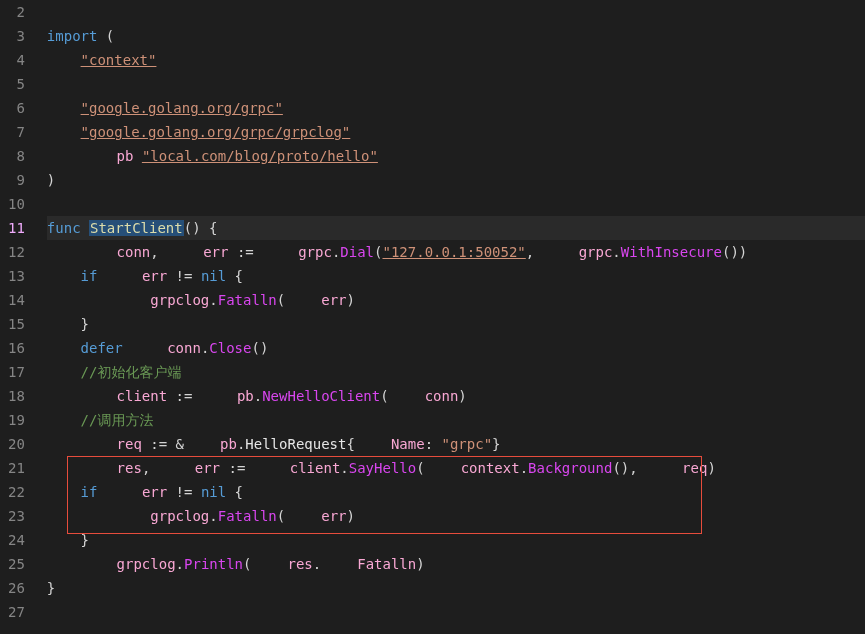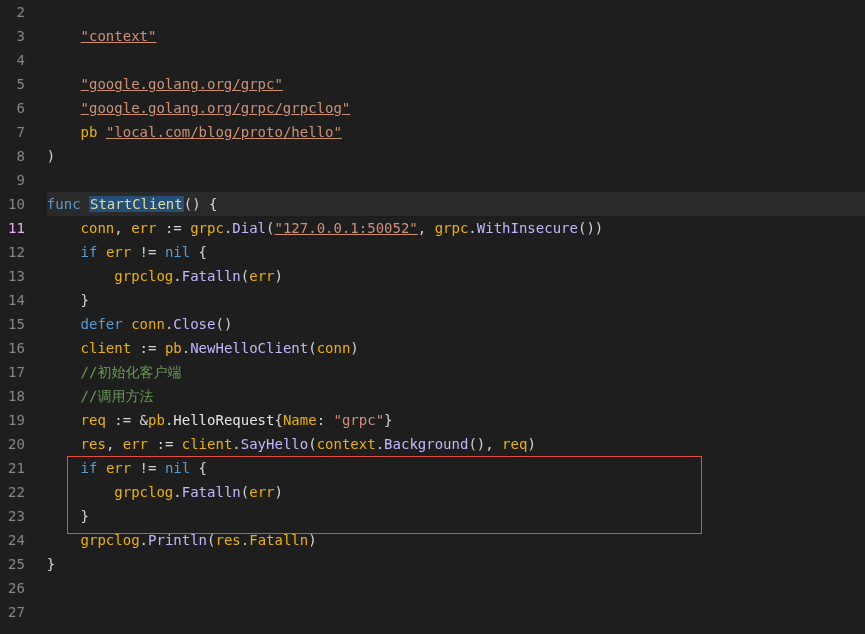--- a/index.html
+++ b/index.html
@@ -44,23 +44,23 @@
       top: 456px;
       width: 635px;
       height: 78px;
       pointer-events: none;
     }
     
     .kw { color: #569cd6; }
     .str { color: #ce9178; }
     .str-u { color: #ce9178; text-decoration: underline; }
     .comment { color: #6a9955; }
-    .fn { color: #c4b5fd; }
+    .fn { color: #d946ef; }
     .type { color: #e5e5e5; }
-    .var { color: #eab308; }
+    .var { color: #f9a8d4; margin-left: 36px; }
     .plain { color: #d4d4d4; }
     .paren { color: #d4d4d4; }
     .fn-name-bg { background: #264f78; color: #dcdcaa; padding: 0 1px; }
     .current-line-bg {
       background: #2a2a2a;
     }
   </style>
 </head>
 <body>
 
@@ -88,35 +88,36 @@
     <div class="line">21</div>
     <div class="line">22</div>
     <div class="line">23</div>
     <div class="line">24</div>
     <div class="line">25</div>
     <div class="line">26</div>
     <div class="line">27</div>
   </div>
   <div class="code">
     <div class="line"></div>
+    <div class="line"><span class="kw">import</span><span class="paren"> (</span></div>
     <div class="line">    <span class="str-u">"context"</span></div>
     <div class="line"></div>
     <div class="line">    <span class="str-u">"google.golang.org/grpc"</span></div>
     <div class="line">    <span class="str-u">"google.golang.org/grpc/grpclog"</span></div>
     <div class="line">    <span class="var">pb </span><span class="str-u">"local.com/blog/proto/hello"</span></div>
     <div class="line"><span class="paren">)</span></div>
     <div class="line"></div>
     <div class="line current-line-bg"><span class="kw">func</span> <span class="fn-name-bg">StartClient</span><span class="plain">() {</span></div>
     <div class="line">    <span class="var">conn</span><span class="plain">, </span><span class="var">err</span><span class="plain"> := </span><span class="var">grpc</span><span class="plain">.</span><span class="fn">Dial</span><span class="plain">(</span><span class="str-u">"127.0.0.1:50052"</span><span class="plain">, </span><span class="var">grpc</span><span class="plain">.</span><span class="fn">WithInsecure</span><span class="plain">())</span></div>
     <div class="line">    <span class="kw">if</span><span class="plain"> </span><span class="var">err</span><span class="plain"> != </span><span class="kw">nil</span><span class="plain"> {</span></div>
     <div class="line">        <span class="var">grpclog</span><span class="plain">.</span><span class="fn">Fatalln</span><span class="plain">(</span><span class="var">err</span><span class="plain">)</span></div>
     <div class="line">    <span class="plain">}</span></div>
     <div class="line">    <span class="kw">defer</span><span class="plain"> </span><span class="var">conn</span><span class="plain">.</span><span class="fn">Close</span><span class="plain">()</span></div>
+    <div class="line">    <span class="comment">//初始化客户端</span></div>
     <div class="line">    <span class="var">client</span><span class="plain"> := </span><span class="var">pb</span><span class="plain">.</span><span class="fn">NewHelloClient</span><span class="plain">(</span><span class="var">conn</span><span class="plain">)</span></div>
-    <div class="line">    <span class="comment">//初始化客户端</span></div>
     <div class="line">    <span class="comment">//调用方法</span></div>
     <div class="line">    <span class="var">req</span><span class="plain"> := &amp;</span><span class="var">pb</span><span class="plain">.</span><span class="type">HelloRequest</span><span class="plain">{</span><span class="var">Name</span><span class="plain">: </span><span class="str">"grpc"</span><span class="plain">}</span></div>
     <div class="line">    <span class="var">res</span><span class="plain">, </span><span class="var">err</span><span class="plain"> := </span><span class="var">client</span><span class="plain">.</span><span class="fn">SayHello</span><span class="plain">(</span><span class="var">context</span><span class="plain">.</span><span class="fn">Background</span><span class="plain">(), </span><span class="var">req</span><span class="plain">)</span></div>
     <div class="line">    <span class="kw">if</span><span class="plain"> </span><span class="var">err</span><span class="plain"> != </span><span class="kw">nil</span><span class="plain"> {</span></div>
     <div class="line">        <span class="var">grpclog</span><span class="plain">.</span><span class="fn">Fatalln</span><span class="plain">(</span><span class="var">err</span><span class="plain">)</span></div>
     <div class="line">    <span class="plain">}</span></div>
     <div class="line">    <span class="var">grpclog</span><span class="plain">.</span><span class="fn">Println</span><span class="plain">(</span><span class="var">res</span><span class="plain">.</span><span class="var">Fatalln</span><span class="plain">)</span></div>
     <div class="line"><span class="plain">}</span></div>
     <div class="highlight-box"></div>
   </div>

